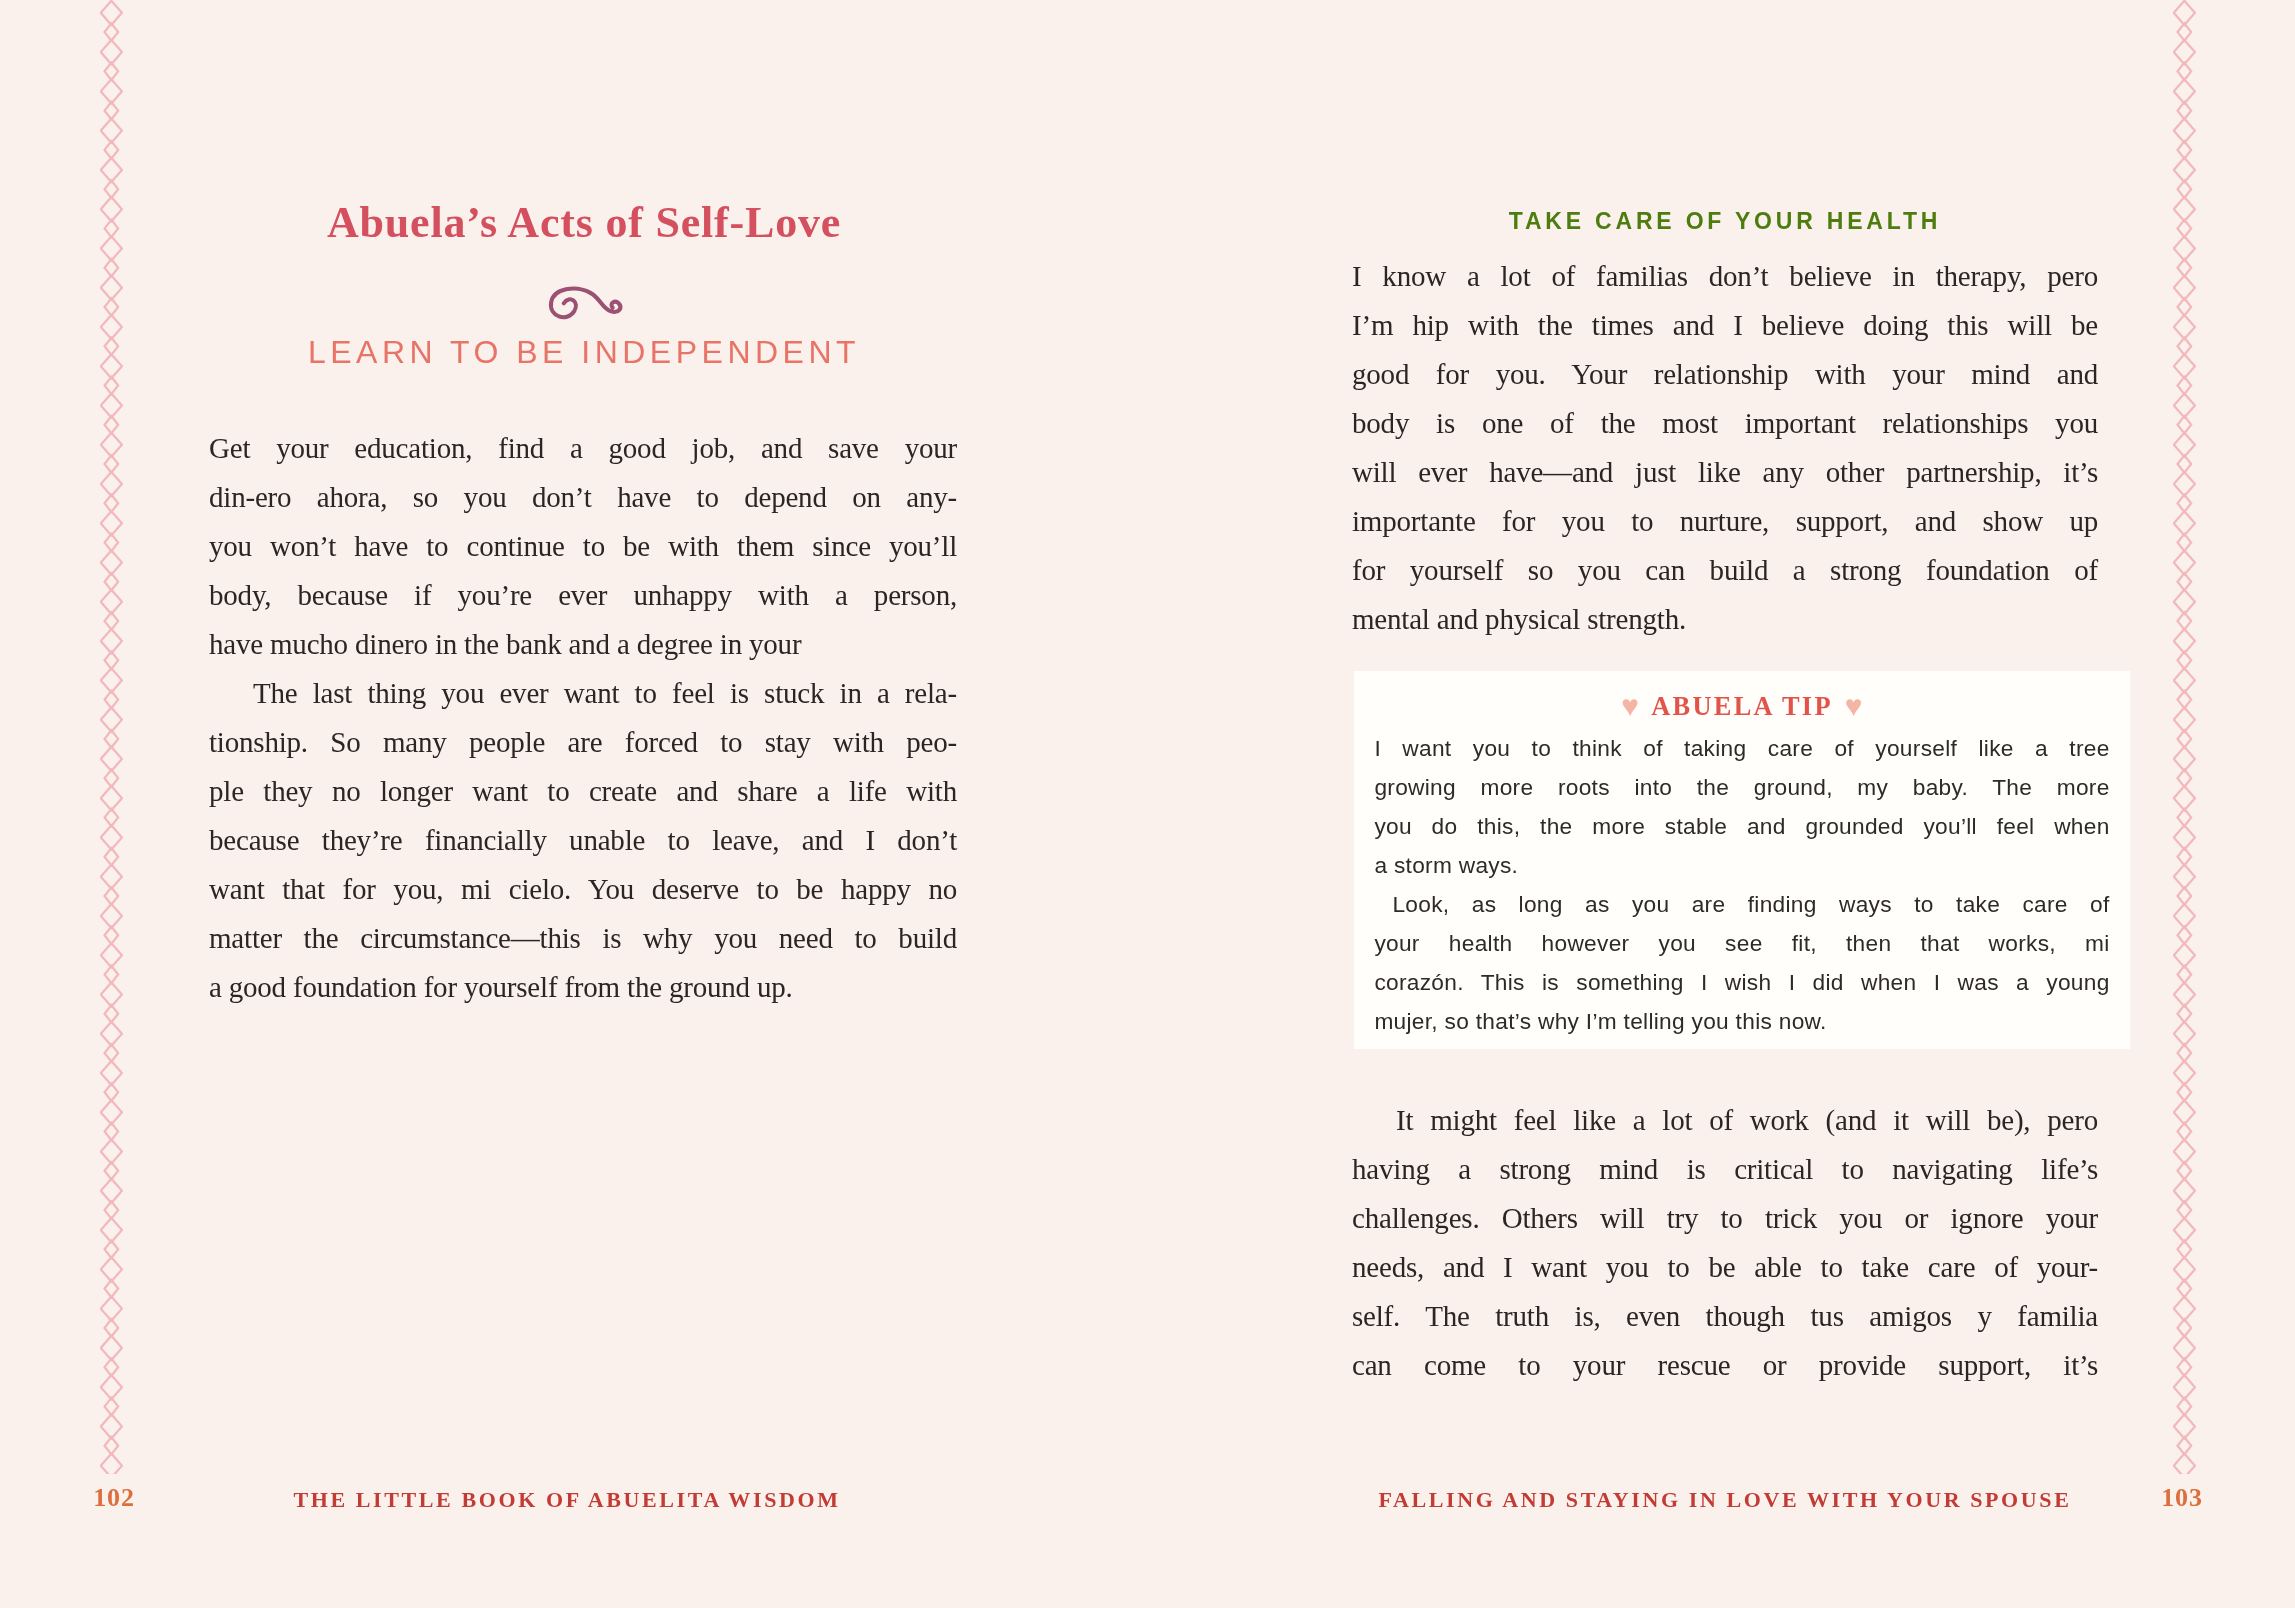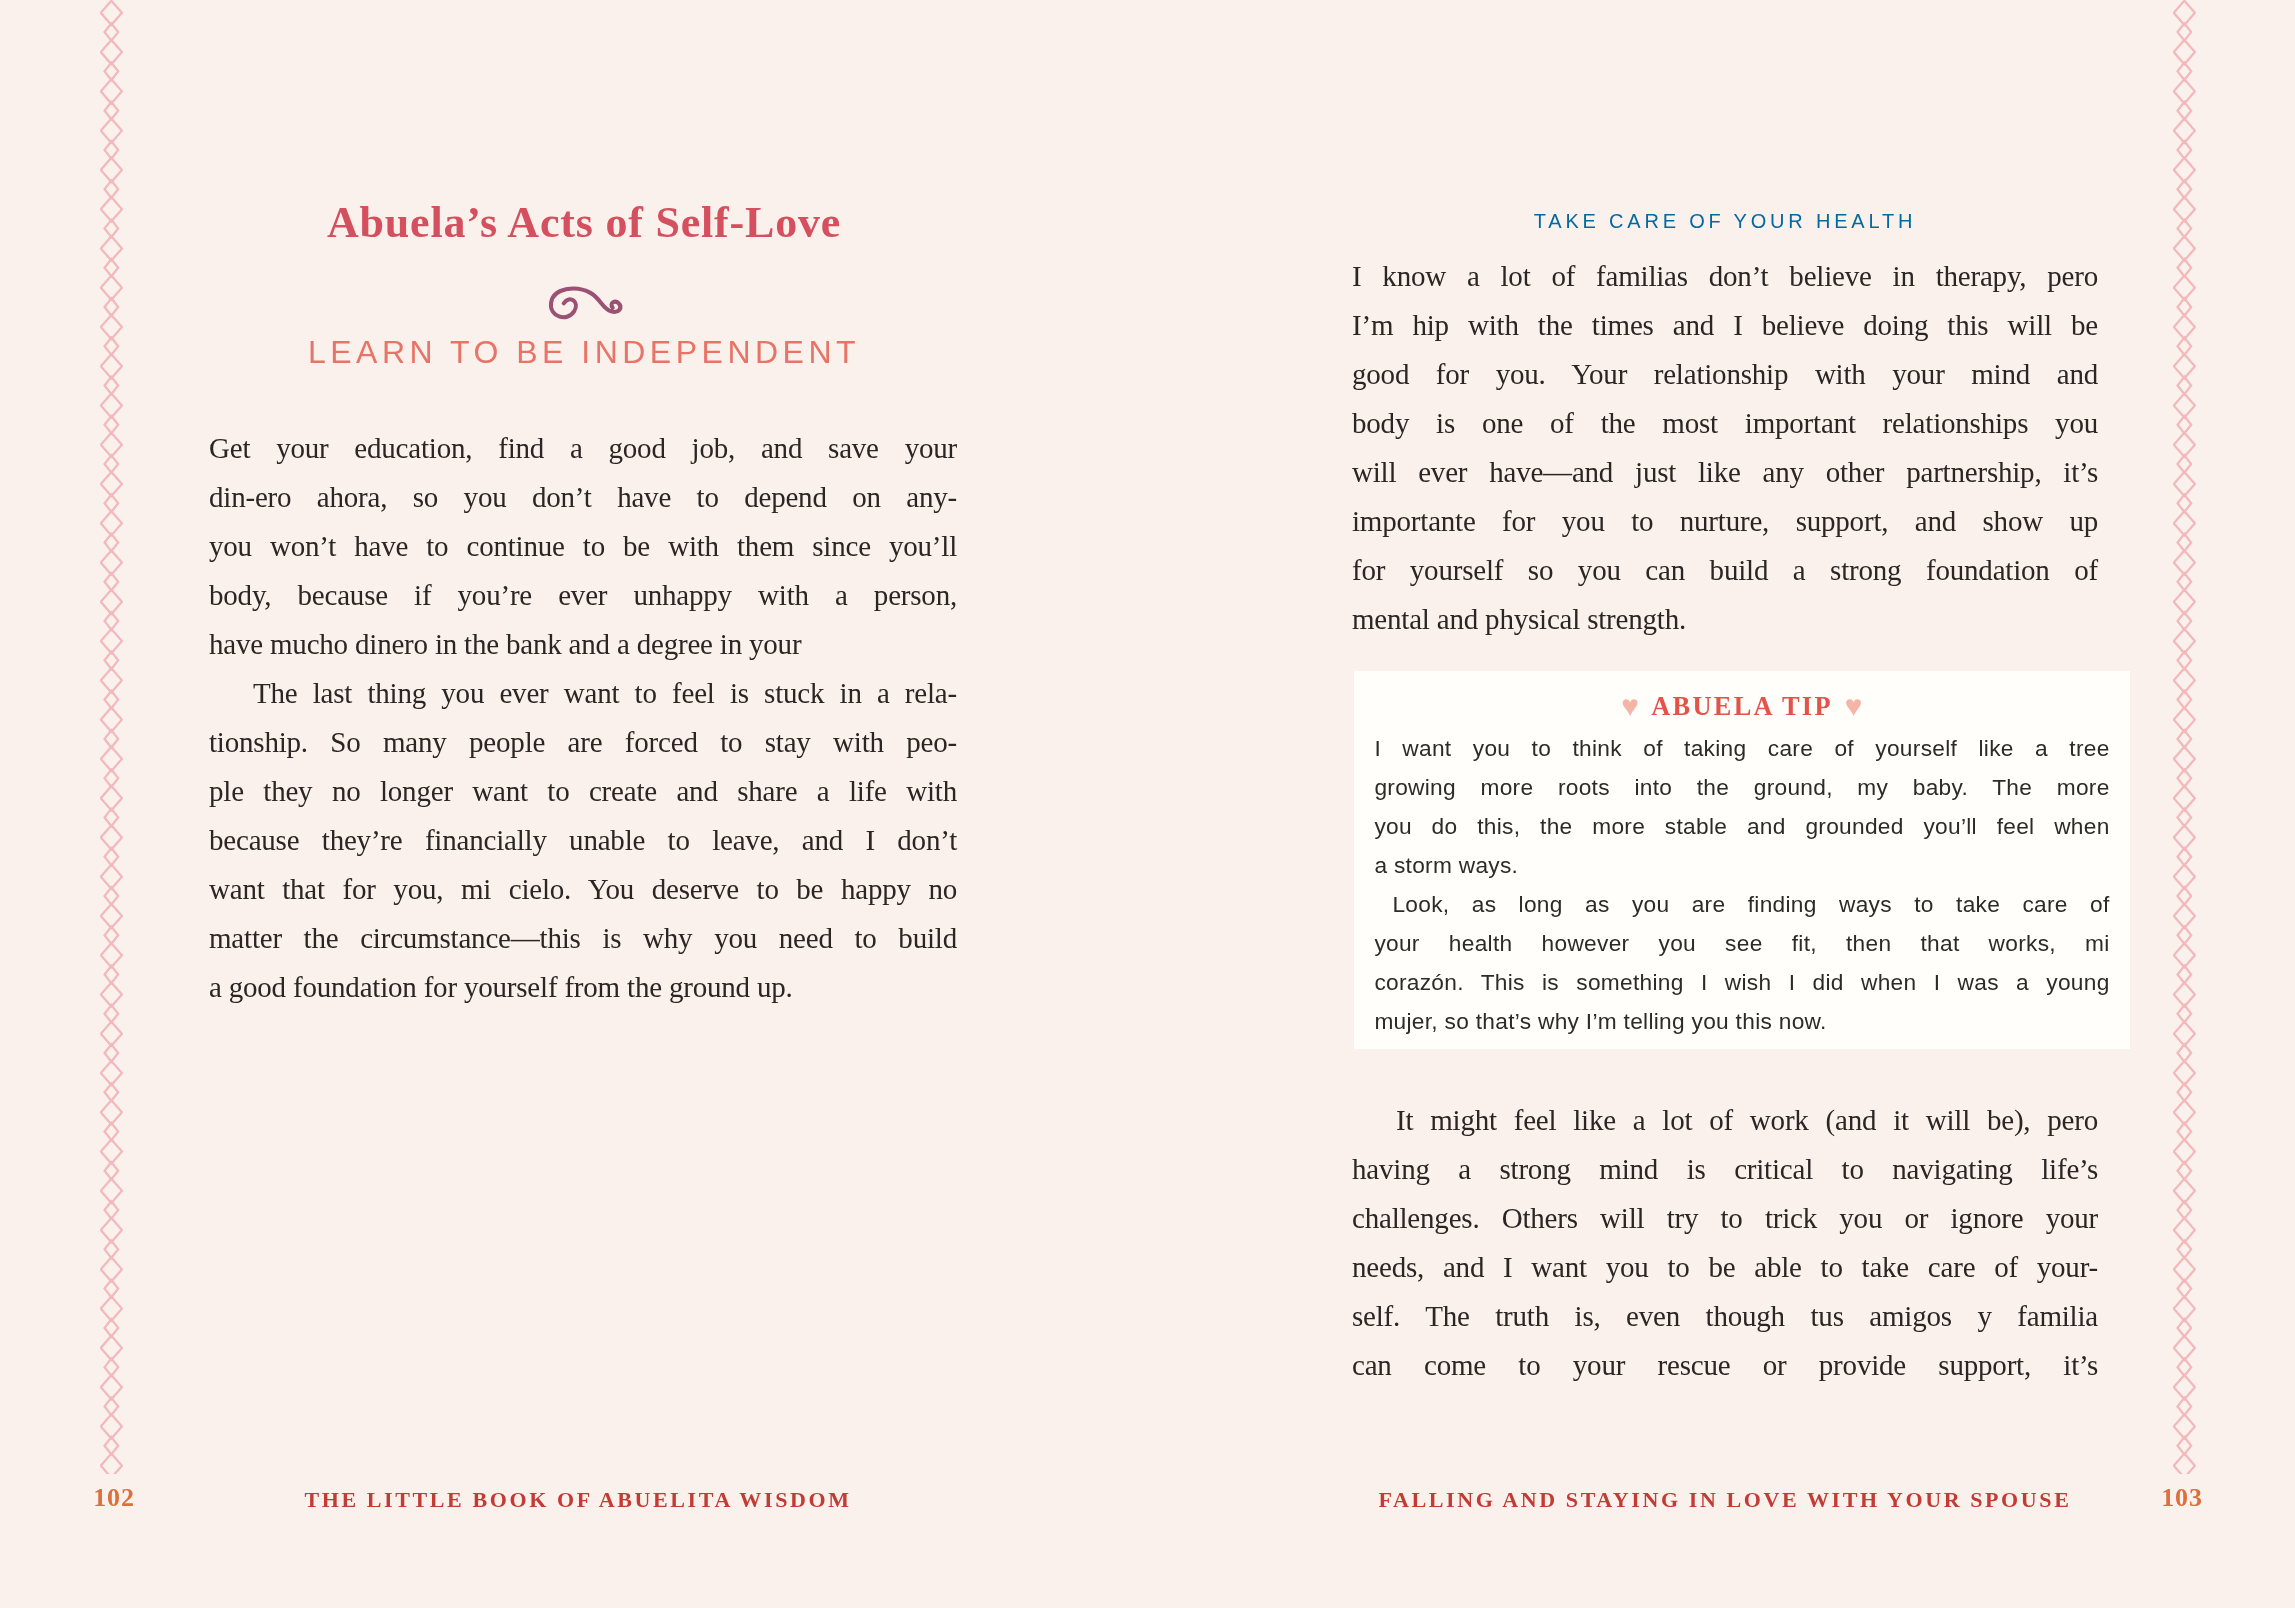--- a/index.html
+++ b/index.html
@@ -10,22 +10,22 @@
   .border-strip{position:absolute;top:0;width:22.7px;height:1474px;}
   
   .chapter-title{left:187px;top:198px;width:794px;text-align:center;
     font-family:"Liberation Serif", serif;font-weight:700;font-size:44px;line-height:50px;
     color:#d4505f;letter-spacing:0.8px;}
   .flourish-wrap{left:187px;top:282px;width:794px;text-align:center;}
   .section-subtitle{left:187px;top:331px;width:794px;text-align:center;
     font-family:"Liberation Sans", sans-serif;font-size:32px;line-height:42px;
     color:#e87467;letter-spacing:4.5px;}
   .section-heading{left:1352px;top:202px;width:746px;text-align:center;
-    font-family:"Liberation Sans", sans-serif;font-size:20px;line-height:39px;
-    color:#0369a1;letter-spacing:3.8px;}
+    font-family:"Liberation Sans", sans-serif;font-size:23px;line-height:39px;
+    color:#4d7c0f;letter-spacing:3.8px;font-weight:bold;}
   
   .bodycol{font-family:"Liberation Serif", serif;font-size:29px;line-height:49px;
     color:#2b2624;letter-spacing:-0.2px;}
   .bodycol .line{text-align:justify;text-align-last:justify;white-space:normal;}
   .bodycol .para .line:last-child{text-align-last:left;}
   .bodycol .para.flush-last .line:last-child{text-align-last:justify;}
   .bodycol .para.indent .line:first-child{text-indent:44px;}
   #left-body{left:209px;top:424px;width:748px;}
   #right-body-top{left:1352px;top:252px;width:746px;}
   #right-body-bottom{left:1352px;top:1096px;width:746px;}
@@ -37,21 +37,21 @@
   .tip-heading .heart{color:#f4b5a6;font-size:30px;letter-spacing:0;
     position:relative;top:1.5px;padding:0 12px;}
   .tipcol{margin-top:6px;font-family:"Liberation Sans", sans-serif;font-size:22.7px;
     line-height:39px;color:#2e2a28;letter-spacing:0.3px;}
   .tipcol .line{text-align:justify;text-align-last:justify;}
   .tipcol .para .line:last-child{text-align-last:left;}
   .tipcol .para.indent .line:first-child{text-indent:18px;}
   
   .running-foot{top:1485px;text-align:center;font-family:"Liberation Serif", serif;
     font-weight:700;font-size:22px;line-height:30px;color:#c23b34;letter-spacing:2.6px;}
-  #left-foot{left:204px;width:748px;}
+  #left-foot{left:193px;width:748px;}
   #right-foot{left:1352px;width:746px;}
   .page-num{top:1482px;width:68px;text-align:center;font-family:"Liberation Serif", serif;
     font-weight:700;font-size:26px;line-height:32px;color:#dc6f3c;letter-spacing:0.8px;}
   #page-num-left{left:80px;}
   #page-num-right{left:2148px;}
 </style>
 </head>
 <body>
 
 <div class="abs" style="left:0;top:0;width:2295px;height:1608px;">

